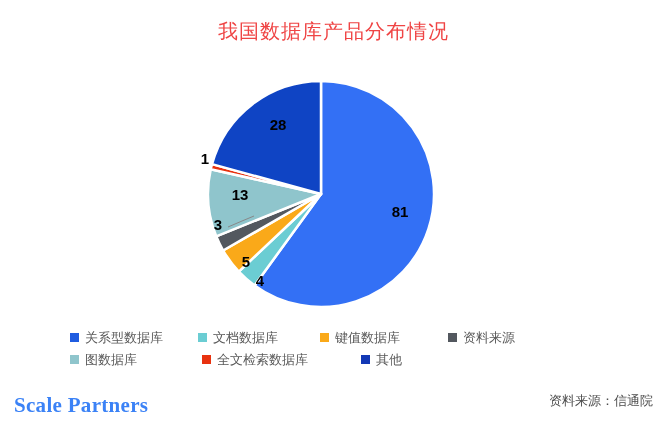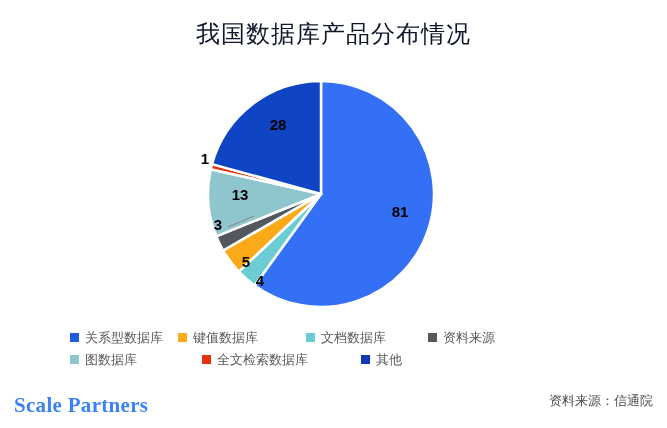--- a/index.html
+++ b/index.html
@@ -19,22 +19,22 @@
     left: 0; top: 0;
     width: 667px;
     height: 428px;
   }
   .chart-title {
     position: absolute;
     left: 0;
     top: 18px;
     width: 667px;
     text-align: center;
-    font-size: 24px;
-    color: #0f172a;
+    font-size: 20px;
+    color: #ef4444;
     letter-spacing: 1px;
     font-weight: normal;
   }
   #pie-area {
     position: absolute;
     left: 178px;
     top: 78px;
     width: 286px;
     height: 232px;
   }
@@ -126,31 +126,31 @@
           <text x="40" y="152" text-anchor="middle" class="slice-label">3</text>
           <text x="62" y="122" text-anchor="middle" class="slice-label">13</text>
           <text x="27" y="86" text-anchor="middle" class="slice-label">1</text>
           <text x="100" y="52" text-anchor="middle" class="slice-label">28</text>
         </g>
     </svg>
   </div>
 
   <div id="legend">
     <div class="legend-row">
-      <div class="legend-item" style="width:108px">
+      <div class="legend-item" style="width:128px">
         <span class="legend-swatch" style="background: rgb(31, 92, 224);"></span>
         <span class="legend-text">关系型数据库</span>
+      </div>
+      <div class="legend-item" style="width:122px">
+        <span class="legend-swatch" style="background: rgb(107, 205, 211);"></span>
+        <span class="legend-text">文档数据库</span>
       </div>
       <div class="legend-item" style="width:128px">
         <span class="legend-swatch" style="background: rgb(250, 169, 25);"></span>
         <span class="legend-text">键值数据库</span>
-      </div>
-      <div class="legend-item" style="width:122px">
-        <span class="legend-swatch" style="background: rgb(107, 205, 211);"></span>
-        <span class="legend-text">文档数据库</span>
       </div>
       <div class="legend-item">
         <span class="legend-swatch" style="background: rgb(83, 88, 95);"></span>
         <span class="legend-text">资料来源</span>
       </div>
     </div>
     <div class="legend-row">
       <div class="legend-item" style="width:132px">
         <span class="legend-swatch" style="background: rgb(143, 197, 204);"></span>
         <span class="legend-text">图数据库</span>

